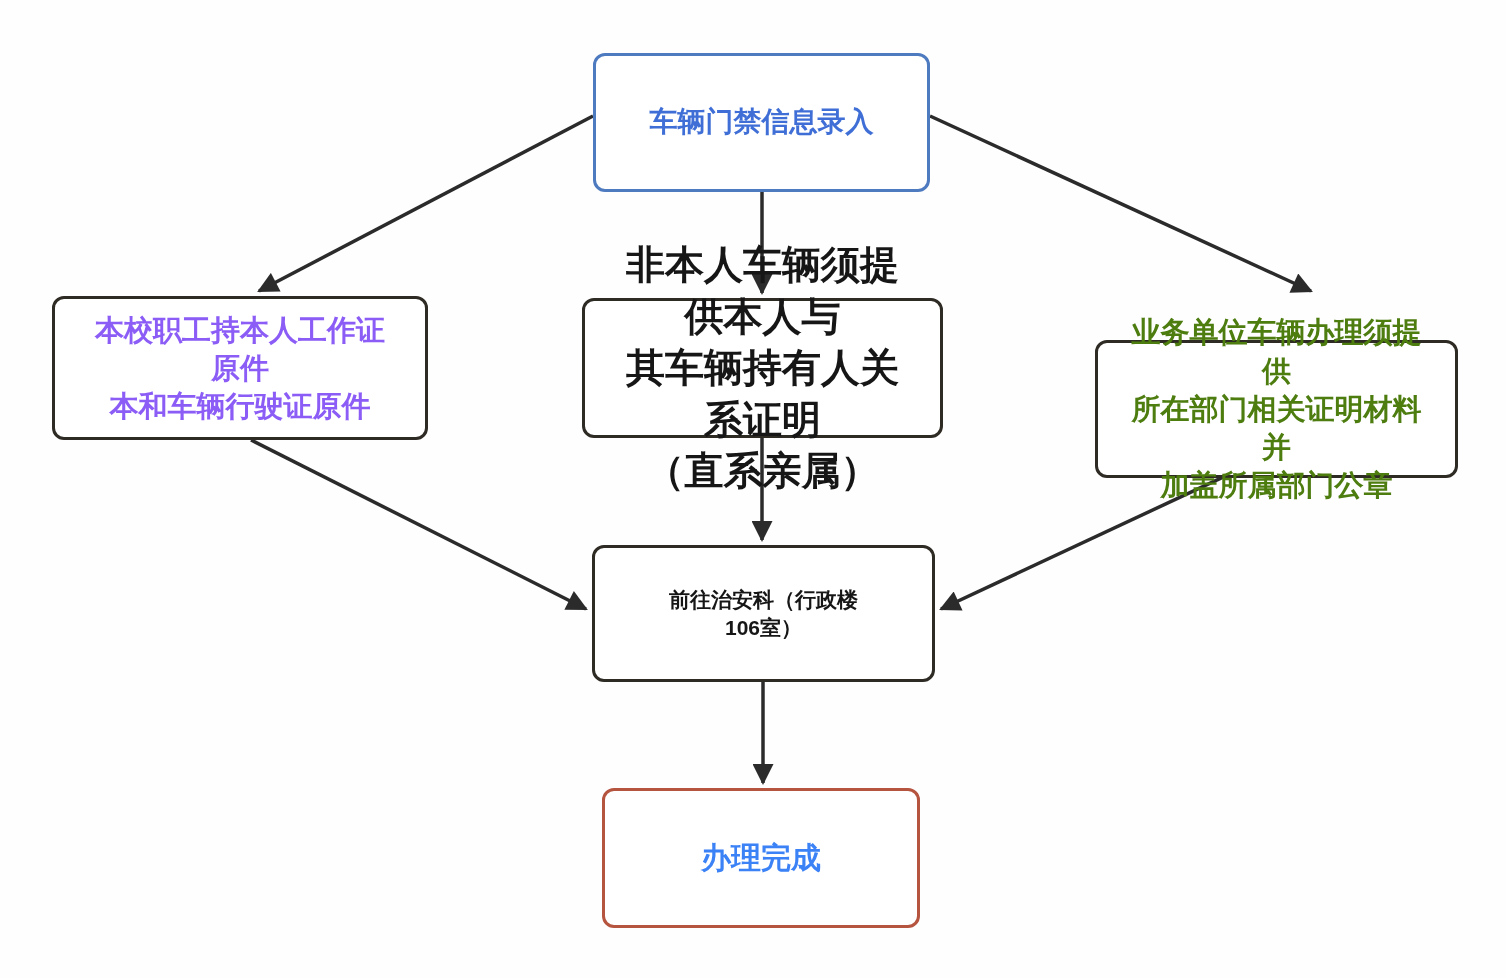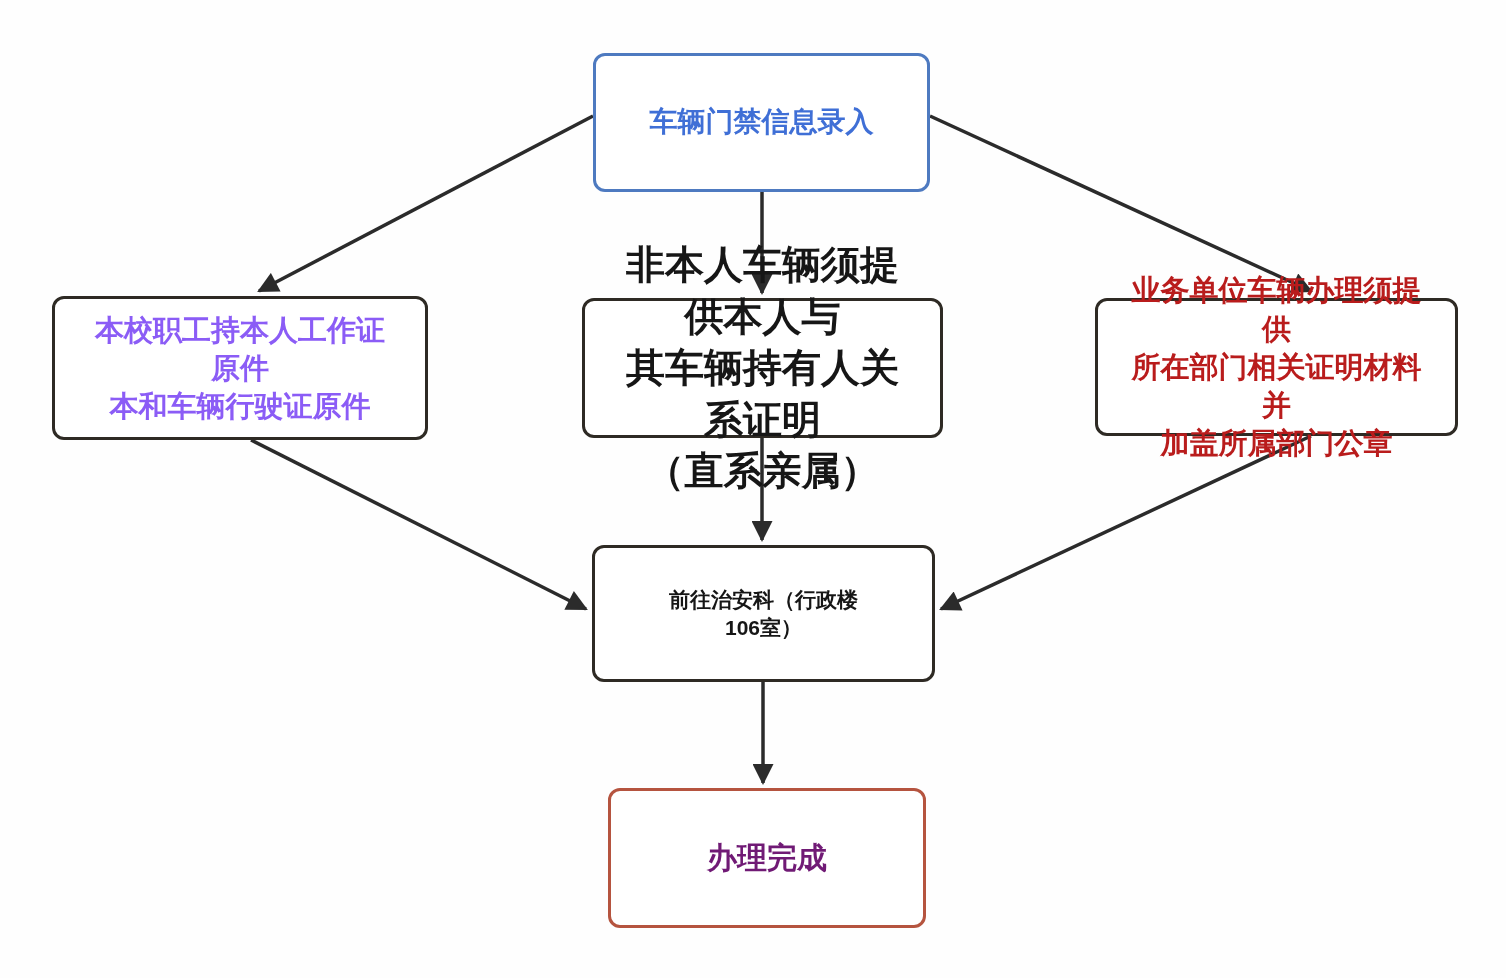--- a/index.html
+++ b/index.html
@@ -79,28 +79,28 @@
     <span class="label">本校职工持本人工作证原件
 本和车辆行驶证原件</span>
   </div>
 
   <div class="node node-nonowner" style="border-color: rgb(46, 42, 36); color: rgb(22, 22, 22);">
     <span class="label">非本人车辆须提供本人与
 其车辆持有人关系证明
 （直系亲属）</span>
   </div>
 
-  <div class="node node-business" style="border-color: rgb(46, 42, 36); color: #b91c1c;">
+  <div class="node node-business" style="border-color: rgb(46, 42, 36); color: #4d7c0f; margin-top: 42px;">
     <span class="label">业务单位车辆办理须提供
 所在部门相关证明材料并
 加盖所属部门公章</span>
   </div>
 
   <div class="node node-office" style="border-color: rgb(46, 42, 36); color: rgb(22, 22, 22);">
     <span class="label">前往治安科（行政楼
 106室）</span>
   </div>
 
-  <div class="node node-done" style="border-color: rgb(181, 84, 63); color: #701a75; margin-left: 6px;">
+  <div class="node node-done" style="border-color: rgb(181, 84, 63); color: #3b82f6;">
     <span class="label">办理完成</span>
   </div>
 
 </div>
 
 </body></html>

